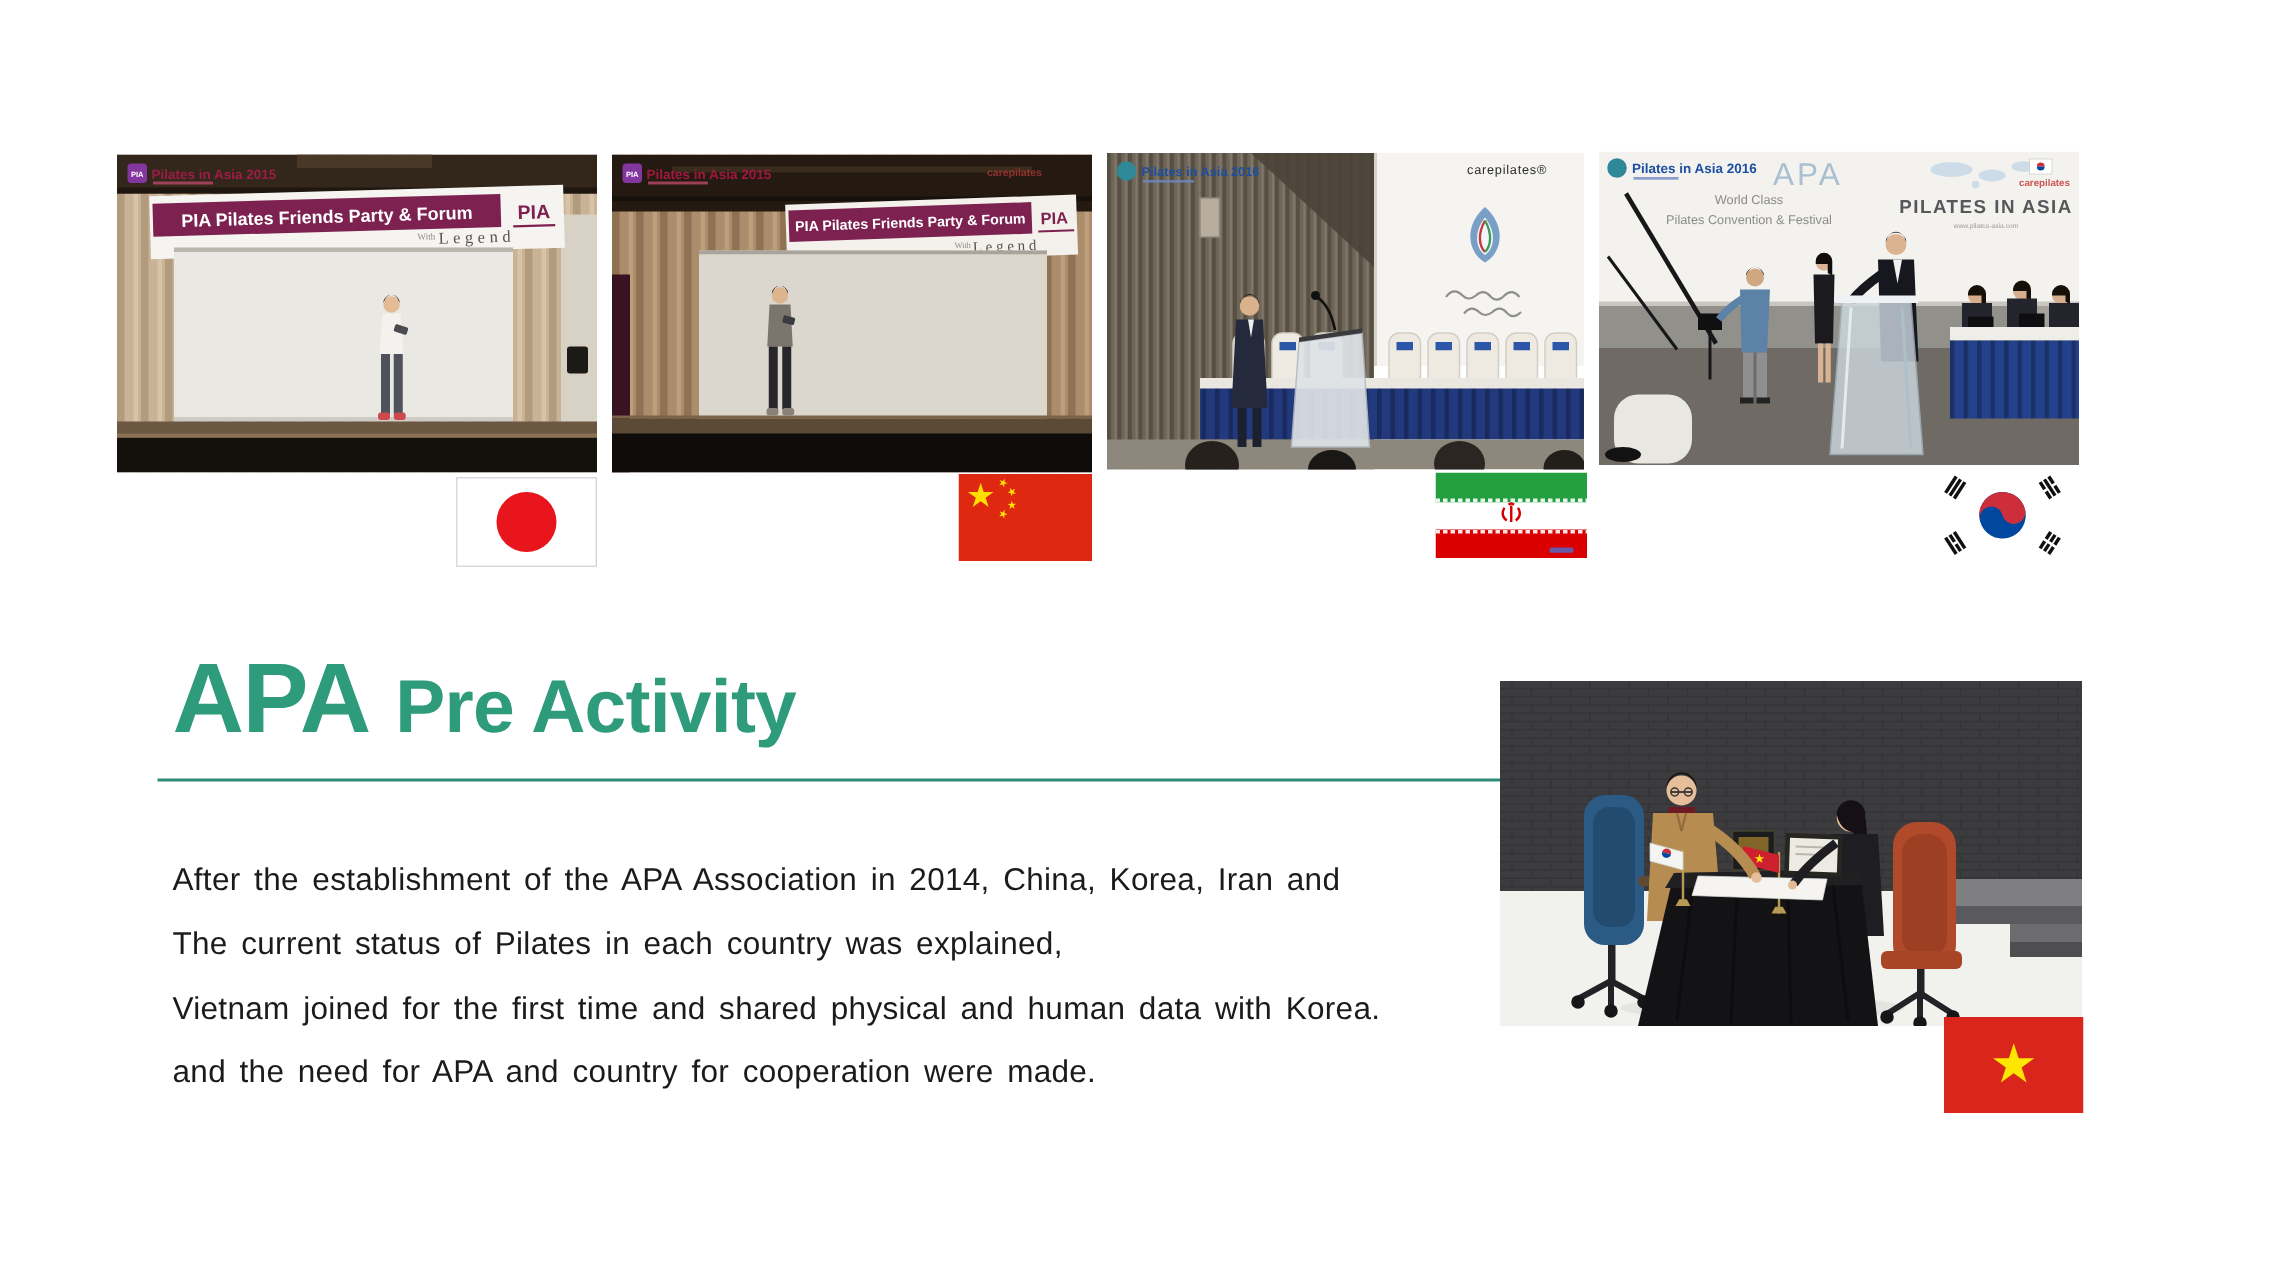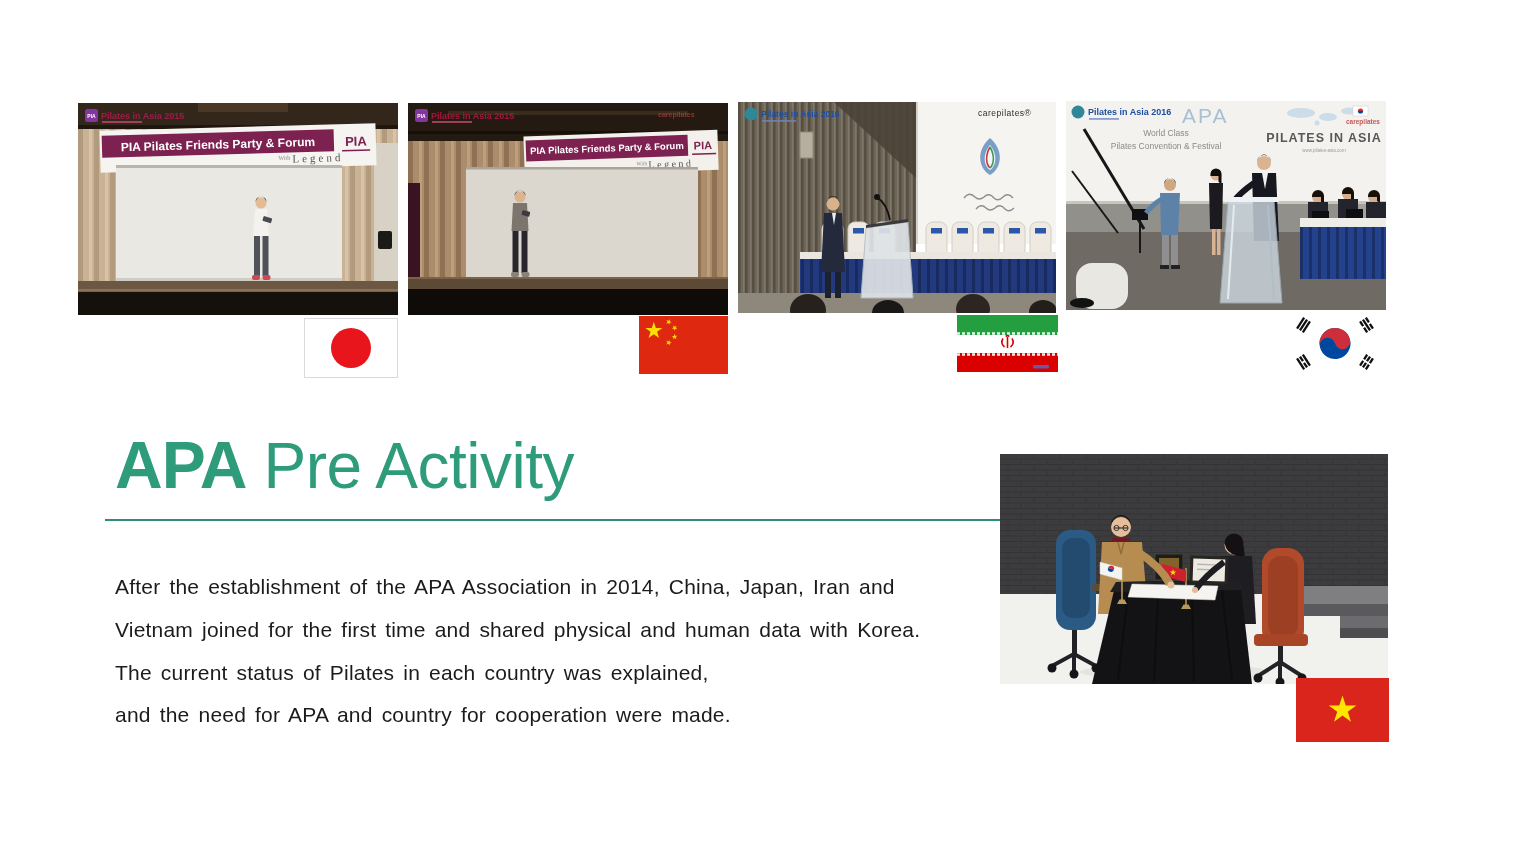--- a/index.html
+++ b/index.html
@@ -4,21 +4,21 @@
 <style>
   html,body{margin:0;padding:0;background:#ffffff;}
   .slide{position:relative;width:1520px;height:855px;background:#ffffff;overflow:hidden;
          font-family:"Liberation Sans",sans-serif;}
   .photo{position:absolute;margin:0;padding:0;}
   .photo svg{display:block;width:100%;height:100%;}
   .flag{position:absolute;}
   .flag svg{display:block;width:100%;height:100%;}
   .title-row{position:absolute;left:115px;top:427px;display:flex;align-items:baseline;gap:17px;color:#2E9B7B;}
   .title-main{font-size:66px;font-weight:700;letter-spacing:-1px;}
-  .title-sub{font-size:64px;font-weight:400;letter-spacing:-0.5px;}
+  .title-sub{font-size:50px;font-weight:700;letter-spacing:-0.5px;}
   .divider{position:absolute;left:105px;top:519px;width:897px;height:2px;background:#2E8C77;}
   .body-text{position:absolute;left:115px;top:566px;width:900px;font-size:21px;line-height:42.8px;
              color:#1b1b1b;word-spacing:3px;letter-spacing:0.2px;}
   svg text{font-family:"Liberation Sans",sans-serif;}
   .serif{font-family:"Liberation Serif",serif;}
 </style>
 </head>
 <body>
 
 <div class="slide">
@@ -379,23 +379,23 @@
     </svg>
   </div>
 
   <div class="title-row">
     <span class="title-main">APA</span>
     <span class="title-sub">Pre Activity</span>
   </div>
   <div class="divider"></div>
 
   <div class="body-text">
-    <div>After the establishment of the APA Association in 2014, China, Japan, Iran and</div>
+    <div>After the establishment of the APA Association in 2014, China, Korea, Iran and</div>
+    <div>The current status of Pilates in each country was explained,</div>
     <div>Vietnam joined for the first time and shared physical and human data with Korea.</div>
-    <div>The current status of Pilates in each country was explained,</div>
     <div>and the need for APA and country for cooperation were made.</div>
   </div>
 
   <figure class="photo" style="left:1000px;top:454px;width:388px;height:230px;">
     <svg viewBox="0 0 388 230" preserveAspectRatio="none">
       <defs>
         <pattern id="brick5" width="26" height="11" patternUnits="userSpaceOnUse">
           <rect width="26" height="11" fill="#3c3c3e"></rect>
           <path d="M0 5 H26 M0 10.5 H26" stroke="#343436" stroke-width="1" fill="none"></path>
           <path d="M8 0 V5 M21 5 V10.5" stroke="#343436" stroke-width="1" fill="none"></path>

